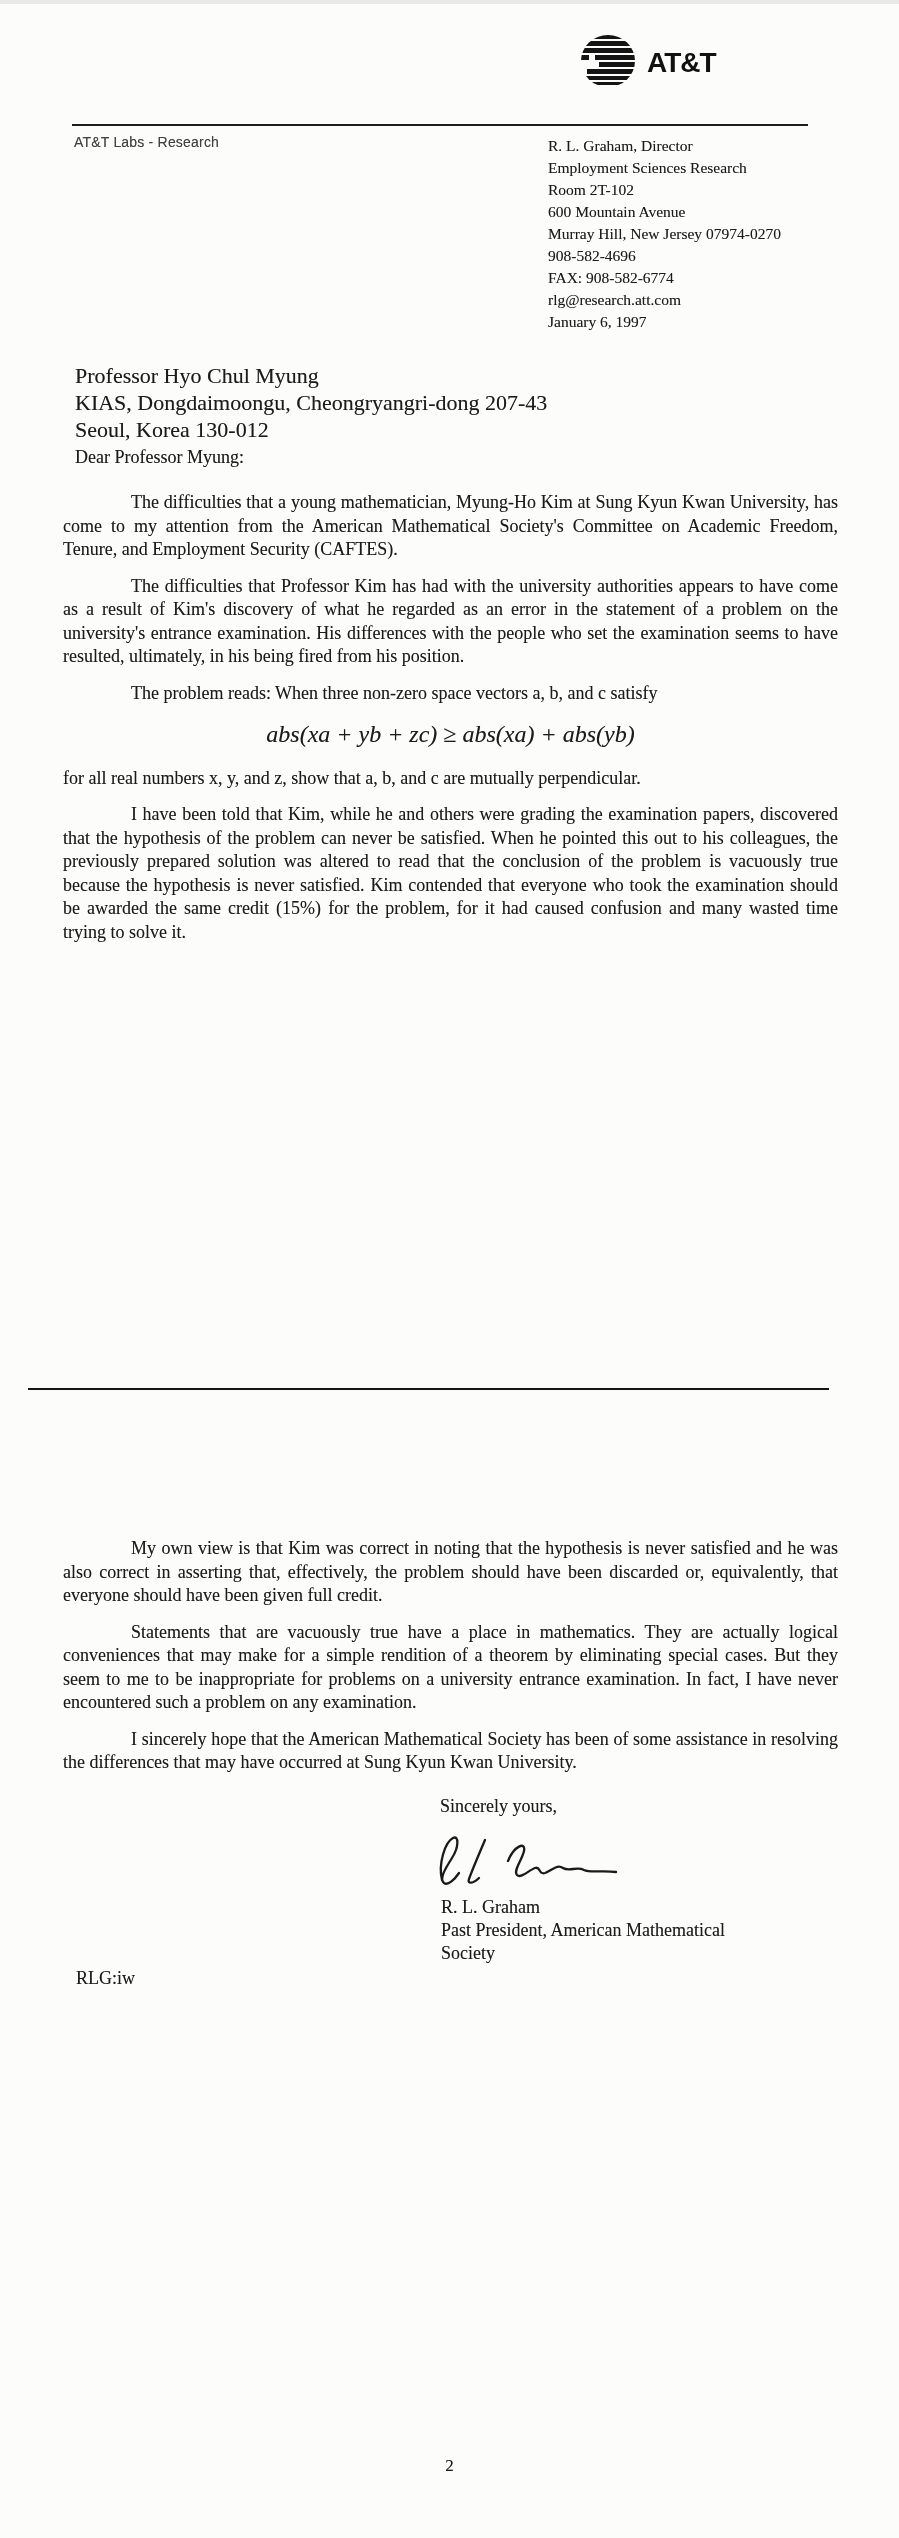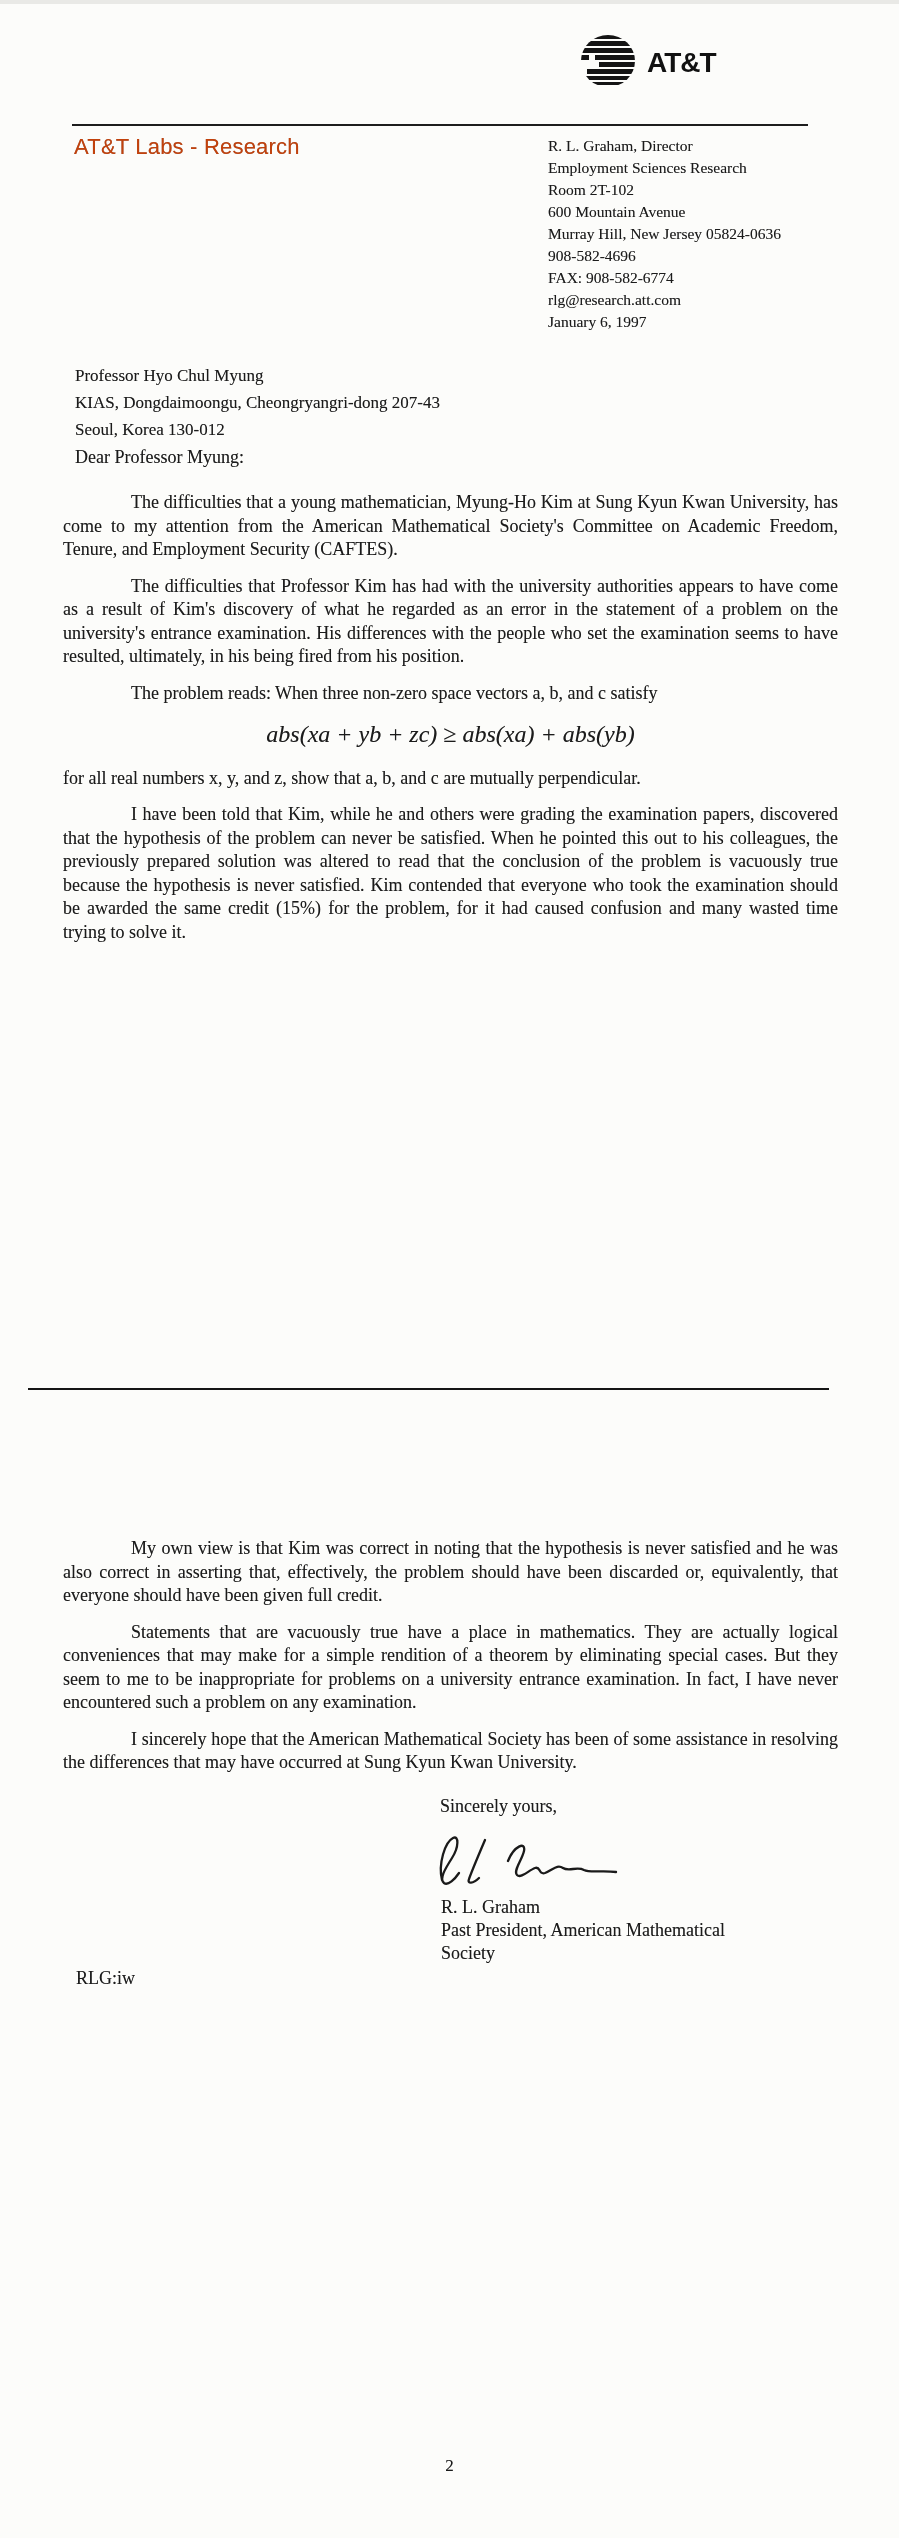--- a/index.html
+++ b/index.html
@@ -18,28 +18,28 @@
   
   .logo { position:absolute; top:30px; left:580px; display:flex; align-items:center; gap:11px; }
   .brand-text {
     font-family:"Liberation Sans", sans-serif;
     font-weight:700; font-size:28px; letter-spacing:-1px; color:#111;
   }
   .header-rule { position:absolute; top:120px; left:72px; width:736px; height:2px; background:#1d1d1d; }
   .division {
     position:absolute; top:130px; left:74px;
     font-family:"Liberation Sans", sans-serif;
-    font-size:22px; color:#c2410c; letter-spacing:.2px;
+    font-size:14px; color:#404040; letter-spacing:.2px;
   }
   .sender { position:absolute; top:131px; left:548px; font-size:15.5px; line-height:22px; }
   .sender div { white-space:nowrap; }
   .date { position:absolute; top:309px; left:548px; font-size:15.5px; }
 
   
-  .recipient { position:absolute; top:358px; left:75px; font-size:17px; line-height:27px; }
+  .recipient { position:absolute; top:358px; left:75px; font-size:22px; line-height:27px; }
   .salutation { position:absolute; top:443px; left:75px; font-size:18px; }
 
   
   .body-block { position:absolute; left:63px; width:775px; font-size:18px; line-height:23.5px; text-align:justify; }
   .body-1 { top:487px; }
   .body-2 { top:1533px; }
   .para { margin-bottom:13px; text-indent:68px; }
   .no-indent { text-indent:0; }
   .formula {
     text-align:center; text-indent:0;
@@ -88,21 +88,21 @@
 
   <div class="header-rule"></div>
 
   <div class="division ink">AT&amp;T Labs - Research</div>
 
   <div class="sender ink">
     <div>R. L. Graham, Director</div>
     <div>Employment Sciences Research</div>
     <div>Room 2T-102</div>
     <div>600 Mountain Avenue</div>
-    <div>Murray Hill, New Jersey 05824-0636</div>
+    <div>Murray Hill, New Jersey 07974-0270</div>
     <div>908-582-4696</div>
     <div>FAX: 908-582-6774</div>
     <div>rlg@research.att.com</div>
   </div>
 
   <div class="date ink">January 6, 1997</div>
 
   <div class="recipient ink">
     <div>Professor Hyo Chul Myung</div>
     <div>KIAS, Dongdaimoongu, Cheongryangri-dong 207-43</div>

